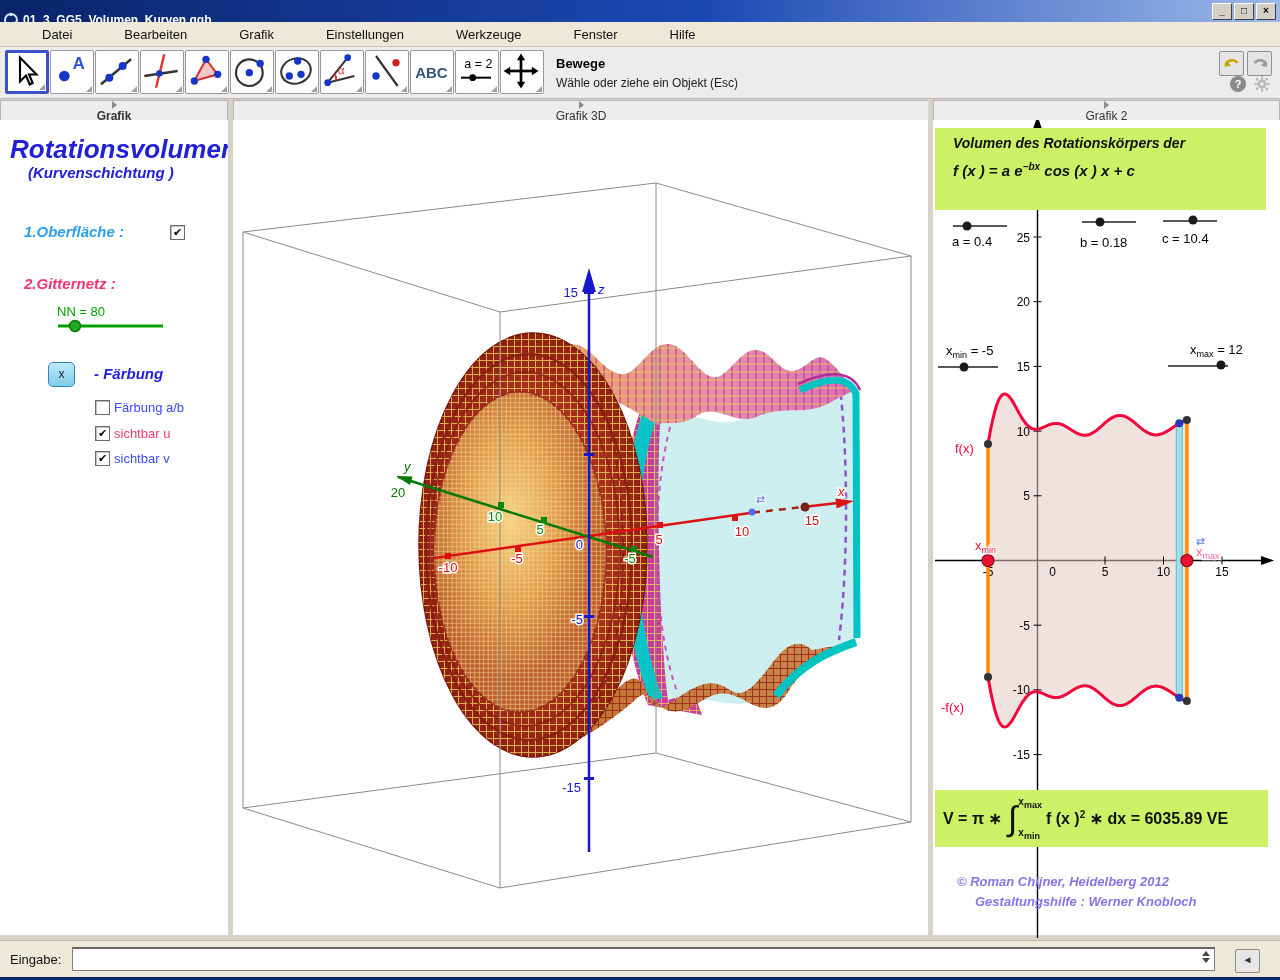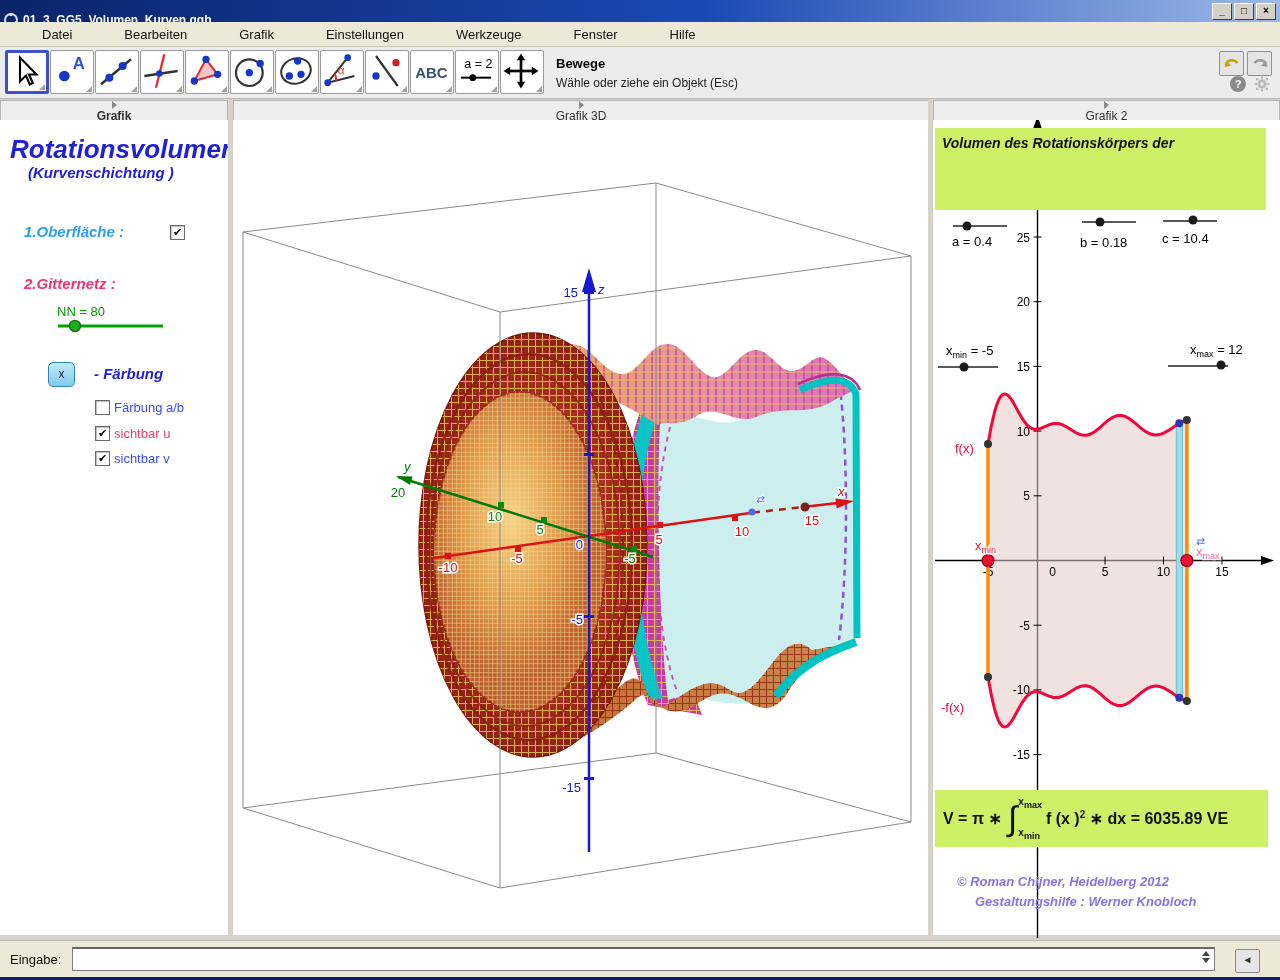--- a/index.html
+++ b/index.html
@@ -52,21 +52,21 @@
   .checkbox{width:13px;height:13px;background:#fff;border:1px solid #6a6a6a;
     box-shadow:inset 1px 1px 1px #bbb;position:absolute;font-size:11px;line-height:12px;
     text-align:center;color:#000;}
   .checkbox.checked::after{content:"✔";}
   .opt-label{position:absolute;font-size:13px;}
   .xbutton{left:48px;top:362px;width:25px;height:23px;border:1px solid #2e86b8;border-radius:5px;
     background:linear-gradient(#bfeafb,#7fcbec);font-size:12px;color:#123;
     text-align:center;line-height:22px;}
   
   .infobox{left:935px;top:128px;width:331px;height:82px;background:#ccf066;color:#111;
-    font-weight:bold;font-style:italic;font-size:14px;padding:6px 4px 0 7px;box-sizing:border-box;line-height:19px;}
+    font-weight:bold;font-style:italic;font-size:14px;padding:6px 4px 0 18px;box-sizing:border-box;line-height:19px;}
   .infobox .formula{font-size:15px;margin-top:4px;}
   .infobox sup{font-size:10px;}
   .volbox{left:935px;top:790px;width:333px;height:57px;background:#ccf066;color:#111;
     display:flex;align-items:center;font-weight:bold;font-size:16px;}
   .volbox .int{font-size:34px;font-weight:normal;margin:0 1px 0 6px;}
   .volbox .lims{display:flex;flex-direction:column;font-size:10px;line-height:10px;justify-content:space-between;height:44px;padding:2px 0;}
   .volbox sub,.infobox sub{font-size:9px;}
   .credits{font-size:13px;font-weight:bold;font-style:italic;color:#8575e8;}
   svg text{font-family:"Liberation Sans",sans-serif;}
   
@@ -496,20 +496,21 @@
     <text x="955" y="453" fill="#f2063c">f(x)</text>
     <text x="941" y="712" fill="#f2063c">-f(x)</text>
     <text x="975" y="550" fill="#e8132f"><tspan>x</tspan><tspan dy="3" font-size="9">min</tspan></text>
     <text x="1196" y="556" fill="#ff66aa"><tspan>x</tspan><tspan dy="3" font-size="9">max</tspan></text>
     <text x="1196" y="545" fill="#5577ff" font-size="11" stroke-width="2">⇄</text>
   </g>
 </svg>
 
 <div class="abs infobox">
   <div>Volumen des Rotationskörpers der</div>
+  <div class="formula"><span>f (x ) = a e</span><sup>−bx</sup><span> cos (x ) x + c</span></div>
 </div>
 
 <div class="abs volbox">
   <span style="margin-left:8px;">V = π ∗</span>
   <span class="int">∫</span>
   <span class="lims">
     <span><span>x</span><sub>max</sub></span>
     <span><span>x</span><sub>min</sub></span>
   </span>
   <span style="margin-left:4px;"><span>f (x )</span><sup style="font-size:10px;">2</sup><span> ∗ dx = </span><span>6035.89</span>&nbsp;<span>VE</span></span>

